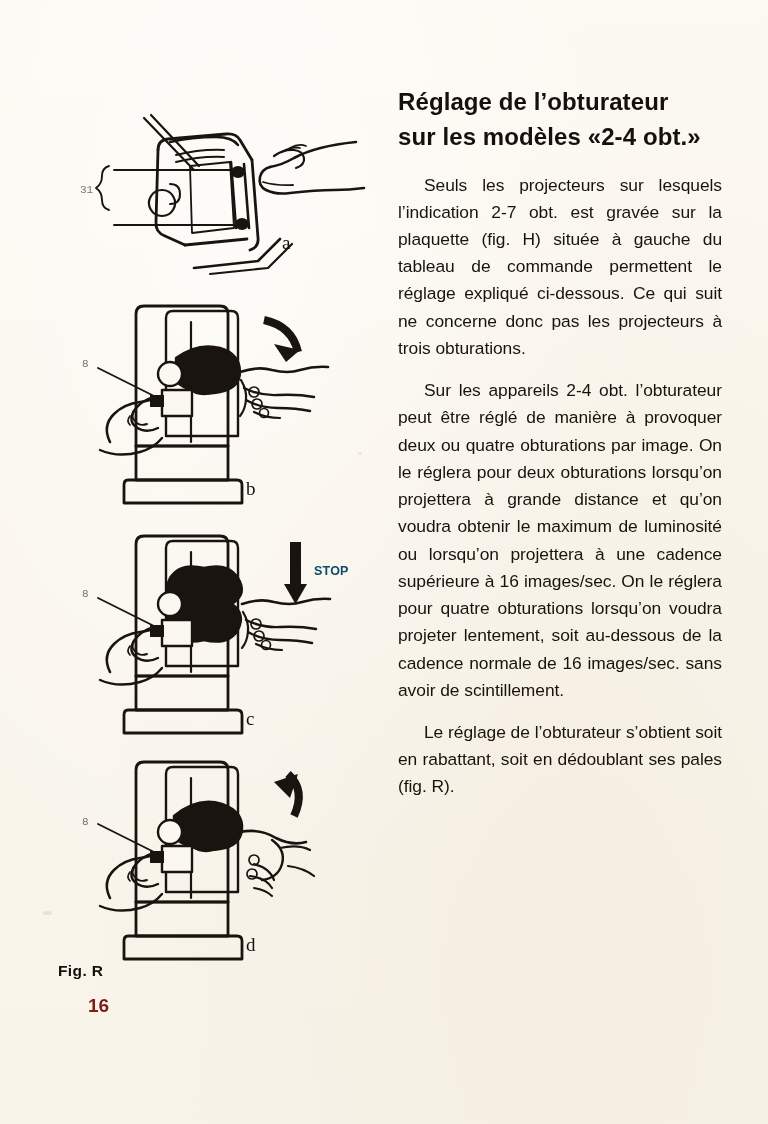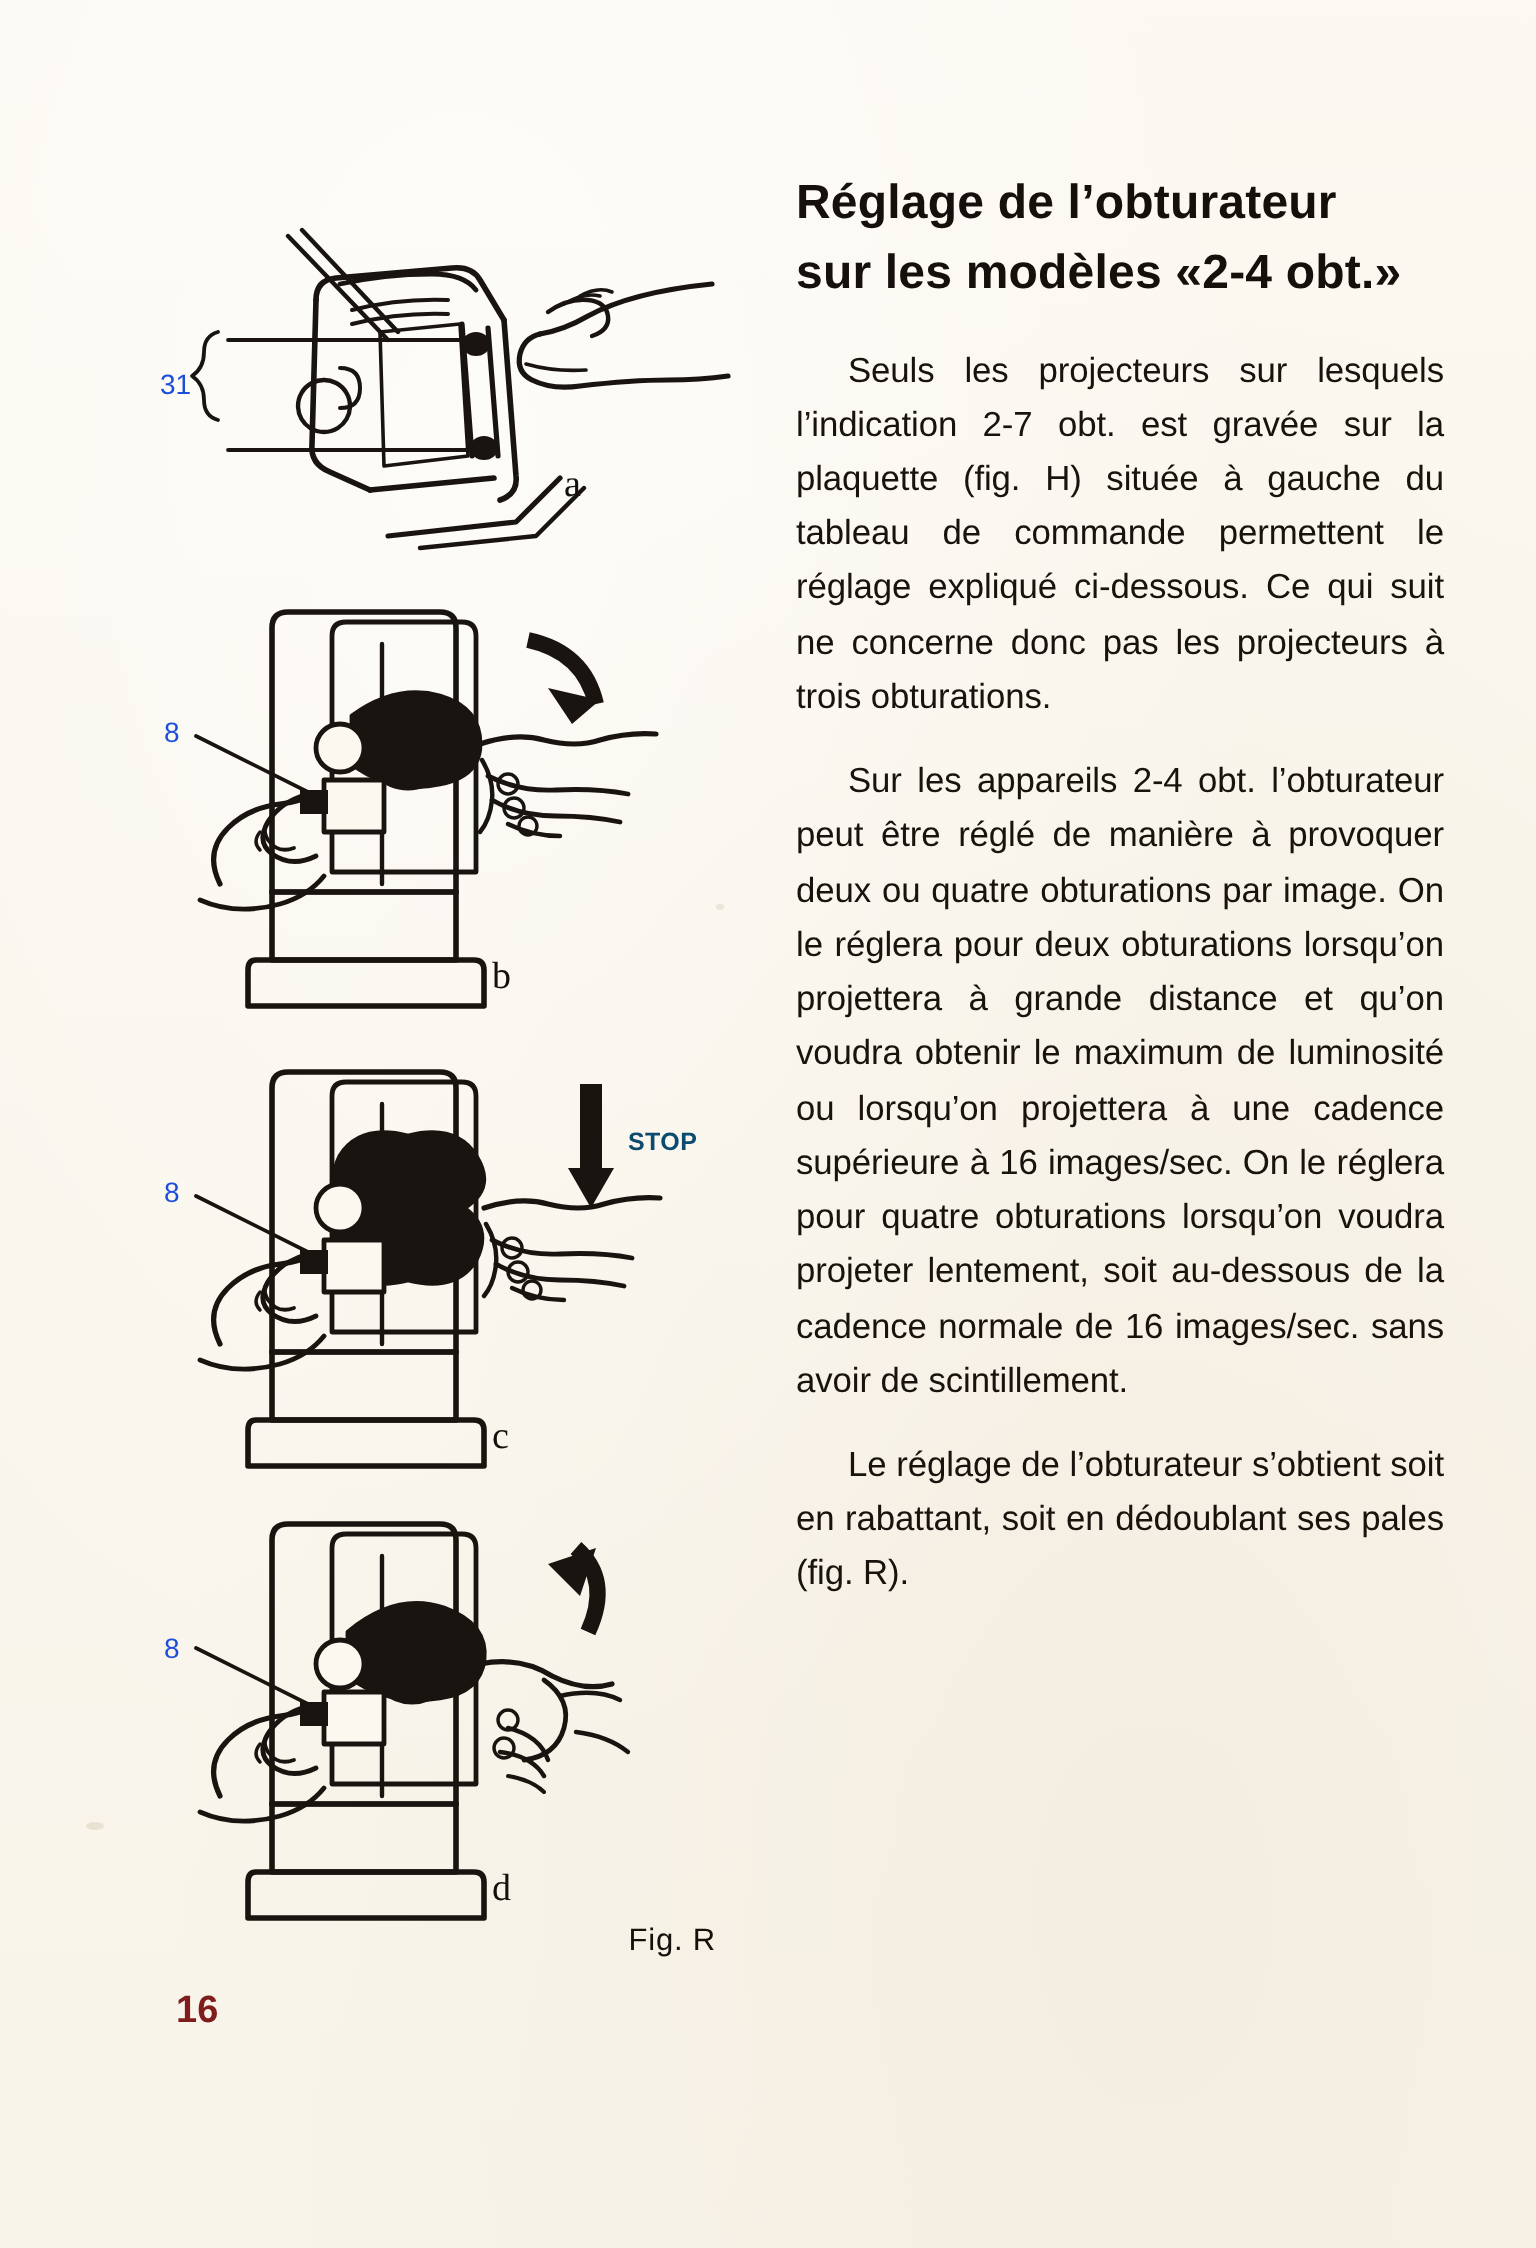--- a/index.html
+++ b/index.html
@@ -85,32 +85,32 @@
   
   .panel { position: absolute; }
   .panel-letter {
     position: absolute;
     font-family: "Liberation Serif", serif;
     font-size: 19px;
     color: #15100c;
   }
   .callout-num {
     position: absolute;
-    font-family: Liberation Sans, sans-serif;
-    font-size: 14px;
-    color: #1d4ed8;
+    font-family: Liberation Mono, monospace;
+    font-size: 11px;
+    color: #737373;
   }
   .fig-caption {
     position: absolute;
     left: 0;
     top: 862px;
     width: 300px;
-    text-align: right;
+    text-align: left;
     font-size: 15.5px;
-    font-weight: normal;
+    font-weight: bold;
     letter-spacing: .4px;
     color: #15100c;
   }
   .stop-label {
     position: absolute;
     font-size: 12.5px;
     font-weight: bold;
     letter-spacing: .2px;
     color: #0c4a6e;
   }

